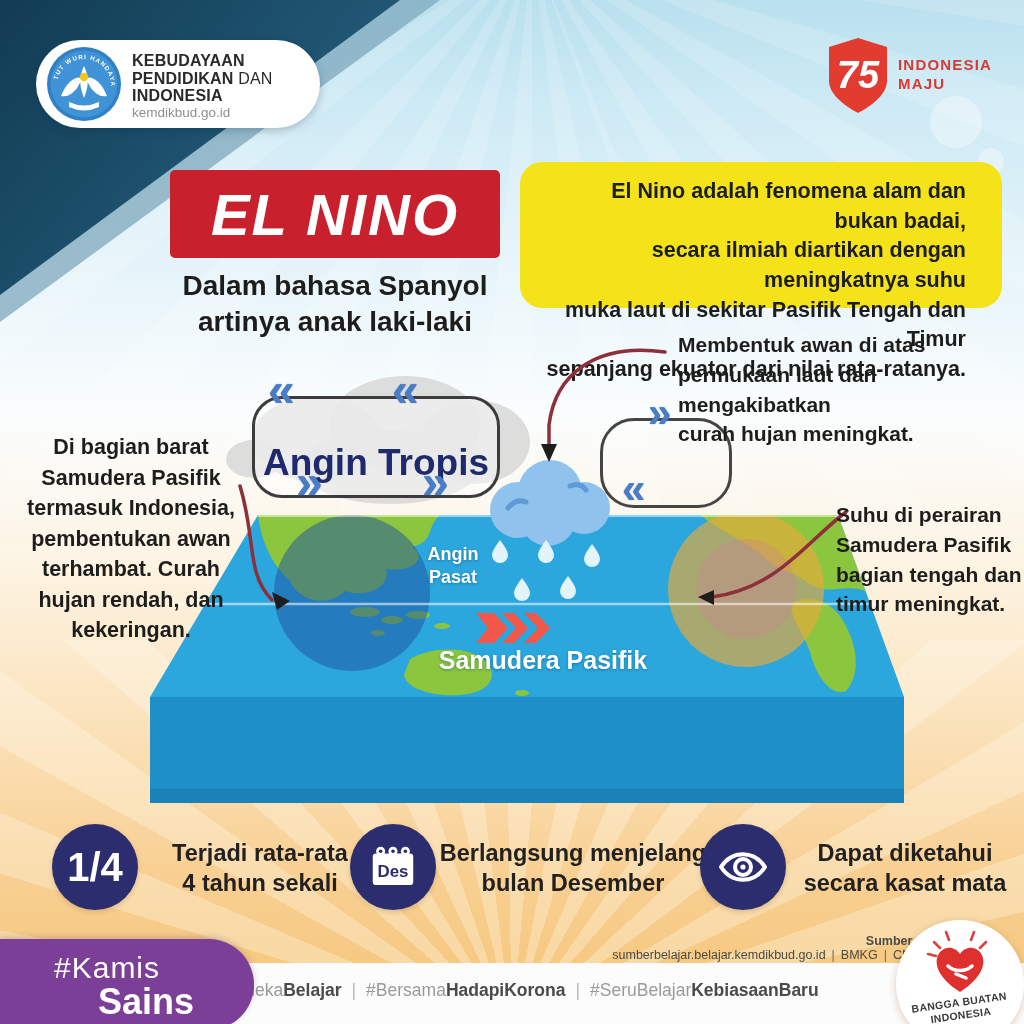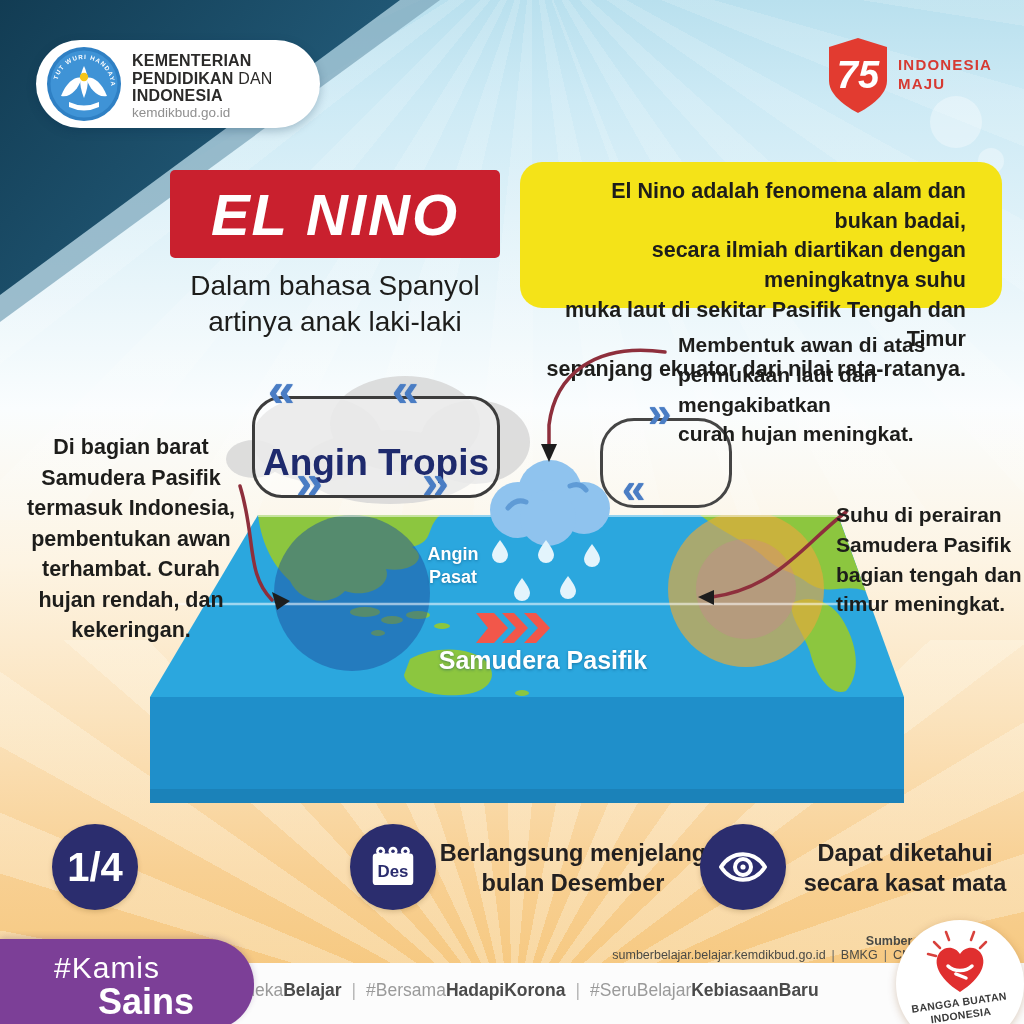--- a/index.html
+++ b/index.html
@@ -29,21 +29,21 @@
   .gov-text{left:132px;top:52px;line-height:1.1;color:#2b2a29;font-size:16px;font-weight:800;letter-spacing:.2px;}
   .gov-text .thin{font-weight:400;}
   .gov-site{left:132px;top:105px;font-size:13.5px;color:#8f8f8f;font-weight:400;}
   .shield75{left:826px;top:36px;width:64px;height:80px;}
   .maju{left:898px;top:56px;color:#d63a32;font-weight:800;font-size:15px;line-height:1.25;letter-spacing:1.2px;}
   
   .banner{left:170px;top:170px;width:330px;height:88px;background:#c9202e;border-radius:5px;
     display:flex;align-items:center;justify-content:center;}
   .banner span{color:#fff;font-size:58px;font-weight:800;font-style:italic;letter-spacing:2px;}
   .subtitle{left:118px;top:268px;width:434px;text-align:center;color:#1d1d1b;
-    font-size:28px;font-weight:400;line-height:1.3;}
+    font-size:28px;font-weight:700;line-height:1.3;}
   .defbox{left:520px;top:162px;width:482px;height:146px;background:#f4e318;border-radius:22px;
     box-sizing:border-box;padding:15px 36px 12px 26px;text-align:right;color:#1d1d1b;
     font-size:21.5px;font-weight:600;line-height:1.38;white-space:pre-line;}
   .defbox b{font-weight:800;}
   
   .gcloud{background:#d7d7d7;border-radius:50%;opacity:.85;}
   .tropis-box{left:252px;top:396px;width:242px;height:96px;border:3px solid #3c3c3c;border-radius:30px;
     background:rgba(255,255,255,.45);display:flex;align-items:center;justify-content:center;}
   .tropis-box span{color:#1e2a6d;font-size:37px;font-weight:800;margin-top:32px;}
   .chev{color:#4a7dc4;font-weight:800;font-size:48px;line-height:1;text-shadow:0 0 1px #4a7dc4;}
@@ -95,21 +95,21 @@
     <text font-size="6.2" fill="#ffffff" font-weight="bold" letter-spacing="1.1">
       <textPath href="#arcp" startOffset="6">TUT WURI HANDAYANI</textPath>
     </text>
     <path d="M15,50 C21,35 30,30 36,32 C32,43 25,52 15,50 Z" fill="#fff"></path>
     <path d="M61,50 C55,35 46,30 40,32 C44,43 51,52 61,50 Z" fill="#fff"></path>
     <path d="M38,20 C42,29 44,37 38,52 C32,37 34,29 38,20 Z" fill="#fff"></path>
     <circle cx="38" cy="31" r="4.2" fill="#f5c518"></circle>
     <path d="M23,56 Q38,63 53,56 L53,61 Q38,68 23,61 Z" fill="#fff"></path>
   </svg>
   <div class="abs gov-text">
-    <div><span>KEMENTERIAN</span></div>
+    <div><span>KEBUDAYAAN</span></div>
     <div><span>PENDIDIKAN</span><span class="thin"> DAN</span></div>
     <div><span>INDONESIA</span></div>
   </div>
   <div class="abs gov-site">kemdikbud.go.id</div>
 
   <svg class="abs shield75" viewBox="0 0 64 80">
     <path d="M32,2 L61,11 V45 C61,63 32,77 32,77 C32,77 3,63 3,45 V11 Z" fill="#e23b30"></path>
     <text x="32" y="52" text-anchor="middle" font-size="38" font-weight="bold" font-style="italic" fill="#ffffff">75</text>
   </svg>
   <div class="abs maju">
@@ -223,20 +223,22 @@
 permukaan laut dan mengakibatkan
 curah hujan meningkat.</div>
   <div class="abs note" style="left:836px;top:500px;width:190px;">Suhu di perairan
 Samudera Pasifik
 bagian tengah dan
 timur meningkat.</div>
 
   <div class="abs fact-circle" style="left:52px;top:824px;">
     <span class="frac">1/4</span>
   </div>
+  <div class="abs fact-label" style="left:140px;top:838px;width:240px;">Terjadi rata-rata
+4 tahun sekali</div>
 
   <div class="abs fact-circle" style="left:350px;top:824px;">
     <svg width="54" height="54" viewBox="0 0 48 48">
       <circle cx="13" cy="10" r="4" fill="#fff"></circle>
         <circle cx="24" cy="10" r="4" fill="#fff"></circle>
         <circle cx="35" cy="10" r="4" fill="#fff"></circle>
       <circle cx="13" cy="10" r="1.6" fill="#2b2d6e"></circle>
         <circle cx="24" cy="10" r="1.6" fill="#2b2d6e"></circle>
         <circle cx="35" cy="10" r="1.6" fill="#2b2d6e"></circle>
       <rect x="6" y="12" width="36" height="28" rx="3" fill="#fff"></rect>

